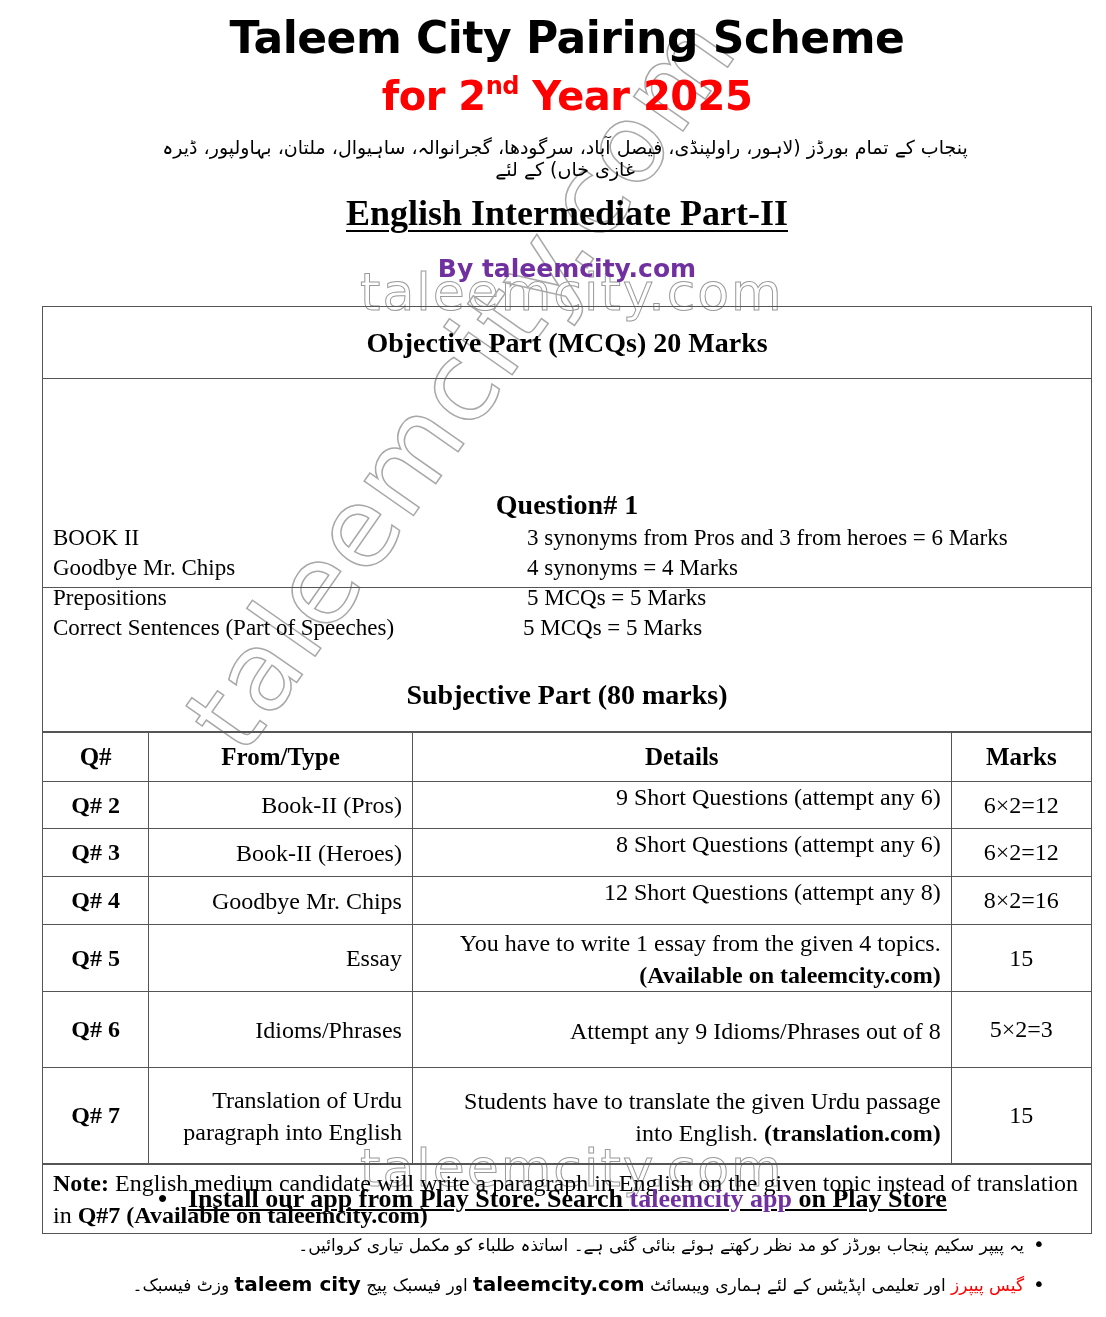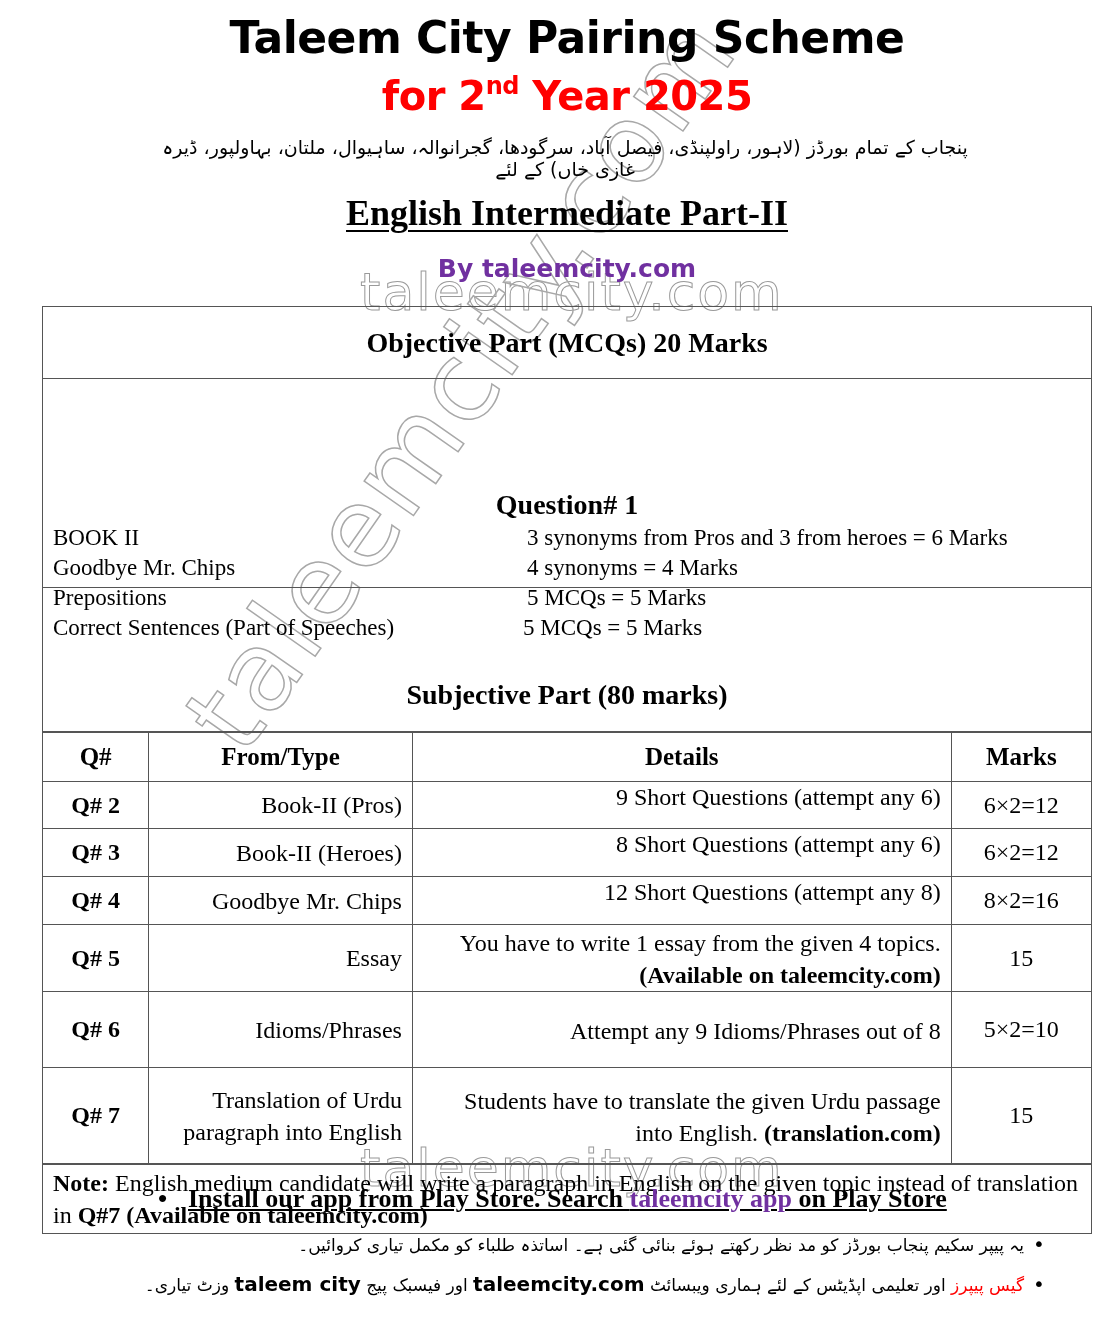--- a/index.html
+++ b/index.html
@@ -120,21 +120,21 @@
     <tr style="height:66px;">
       <td class="q">Q# 5</td>
       <td class="from">Essay</td>
       <td class="det mid"><span>You have to write 1 essay from the given 4 topics. </span><b>(Available on taleemcity.com)</b></td>
       <td class="m">15</td>
     </tr>
     <tr style="height:76px;">
       <td class="q">Q# 6</td>
       <td class="from">Idioms/Phrases</td>
       <td class="det mid">Attempt any 9 Idioms/Phrases out of 8</td>
-      <td class="m">5×2=10</td>
+      <td class="m">5×2=3</td>
     </tr>
     <tr style="height:96px;">
       <td class="q">Q# 7</td>
       <td class="from">Translation of Urdu paragraph into English</td>
       <td class="det mid"><span>Students have to translate the given Urdu passage into English. </span><b>(translation.com)</b></td>
       <td class="m">15</td>
     </tr>
   </tbody>
     </table>
   <div class="note" style="border-top:1.5px solid #555;"><b>Note:</b><span> English medium candidate will write a paragraph in English on the given topic instead of translation in </span><b>Q#7 (Available on taleemcity.com)</b></div>
@@ -142,14 +142,14 @@
 
 <div class="abs bullet-main">
   <span class="dot">•</span><span>Install our app from Play Store. Search </span><span class="purple">taleemcity app</span><span> on Play Store</span>
 </div>
 
 <div class="abs urdu-line u1">
   <span class="dot">•</span><span>یہ پیپر سکیم پنجاب بورڈز کو مد نظر رکھتے ہوئے بنائی گئی ہے۔ اساتذہ طلباء کو مکمل تیاری کروائیں۔</span>
 </div>
 
 <div class="abs urdu-line u2">
-  <span class="dot">•</span><span class="red">گیس پیپرز</span><span> اور تعلیمی اپڈیٹس کے لئے ہماری ویبسائٹ </span><span class="latin-bold">taleemcity.com</span><span> اور فیسبک پیج </span><span class="latin-bold">taleem city</span><span> وزٹ تیاری۔</span>
+  <span class="dot">•</span><span class="red">گیس پیپرز</span><span> اور تعلیمی اپڈیٹس کے لئے ہماری ویبسائٹ </span><span class="latin-bold">taleemcity.com</span><span> اور فیسبک پیج </span><span class="latin-bold">taleem city</span><span> وزٹ فیسبک۔</span>
 </div>
 
 </body></html>

